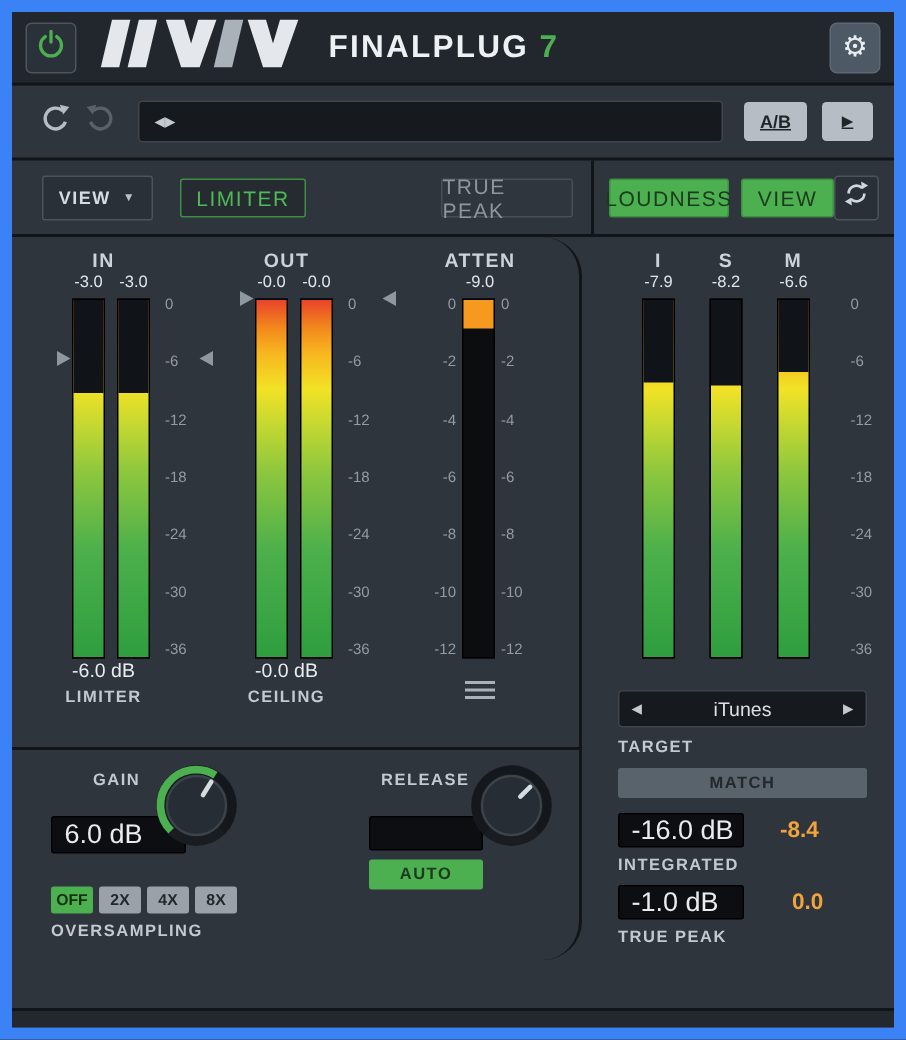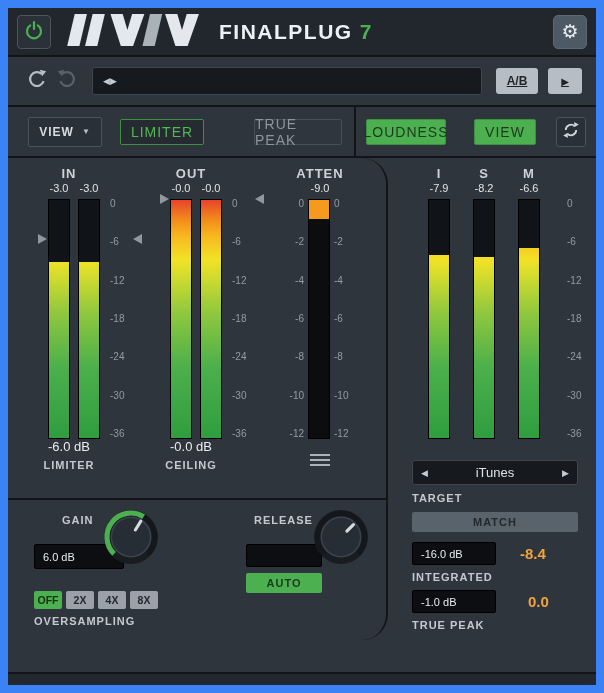--- a/index.html
+++ b/index.html
@@ -28,21 +28,21 @@
   .arrow-glyph { font-size:9px; color:#c3cad0; cursor:pointer; }
   .preset-name { flex:1; color:#dde2e6; font-size:14px; padding-left:52px; }
   .lt-btn { height:26px; background:#b6bdc4; border-radius:3px; color:#1f2428; font-weight:bold;
             display:flex; align-items:center; justify-content:center; cursor:pointer;text-decoration:underline; }
   .ab { width:42px; font-size:12px; margin-right:10px; }
   .play { width:34px; font-size:10px; }
 
   
   .toolbar { position:absolute; top:99px; left:0; right:0; height:51px; border-bottom:2px solid #121518; display:flex; }
   .toolbar-left { width:380px; border-right:2px solid #121518; display:flex; align-items:center; padding:0 12px;margin-left:8px; }
-  .toolbar-right { flex:1; display:flex; align-items:center; padding:0 10px;gap:20px; }
+  .toolbar-right { flex:1; display:flex; align-items:center; padding:0 10px; }
   .view-btn { width:74px; height:30px; background:#2a3037; border:1px solid #4b535b; border-radius:2px;
               color:#d6dbe0; font-size:12px; font-weight:bold; letter-spacing:1px;
               display:flex; align-items:center; justify-content:center; gap:8px; cursor:pointer; }
   .view-btn .chev { font-size:8px; color:#b9c0c6; }
   .pill { height:26px; font-size:14px; font-weight:normal; letter-spacing:1px; border-radius:2px;
           display:flex; align-items:center; justify-content:center; cursor:pointer; }
   .limiter { width:84px; margin-left:18px; background:#252b31; border:1px solid #3d8f41; color:#4fb954; }
   .truepeak { width:88px; margin-left:auto; background:#30363d; border:1px solid #474f57; color:#8d959d; }
   .green-pill { background:#4caf50; border:1px solid #3d8f41; color:#1c3a1e; }
   .loudness { width:80px; }
@@ -97,21 +97,21 @@
   
   .target-select { position:absolute; left:24px; top:302px; width:166px; height:25px; background:#16191d;
                    border:1px solid #3e454c; border-radius:3px; display:flex; align-items:center;
                    padding:0 8px; cursor:pointer; }
   .target-name { flex:1; text-align:center; color:#dde2e6; font-size:13px; }
   .side-label { position:absolute; font-size:11px; font-weight:bold; letter-spacing:1px; color:#c3c9cf; }
   .match-btn { position:absolute; left:24px; top:354px; width:166px; height:20px; background:#59636c;
                border-radius:2px; color:#23282d; font-size:11px; font-weight:bold; letter-spacing:1px;
                display:flex; align-items:center; justify-content:center; cursor:pointer; }
   .dark-field { background:#0c0e11; border:1px solid #000; border-radius:2px; color:#e8ecef;
-                font-size:11px; display:flex; align-items:center; padding-left:8px; }
+                font-size:18px; display:flex; align-items:center; padding-left:8px; }
   .readout { position:absolute; font-size:15px; font-weight:bold; color:#f2a33c; }
 
   
   .knob { position:absolute; width:58px; height:58px; cursor:pointer; z-index:2; }
   .ga-field { position:absolute; z-index:1; }
   .os-row { position:absolute; left:26px; top:91px; display:flex; gap:4px; }
   .os-btn { width:28px; height:18px; background:#9aa1a8; border-radius:2px; color:#23282d;
             font-size:10.5px; font-weight:bold; display:flex; align-items:center; justify-content:center; cursor:pointer; }
   .os-btn.on { background:#4caf50; color:#16330f; }
   .auto-btn { position:absolute; left:238px; top:73px; width:76px; height:20px; background:#4caf50;

